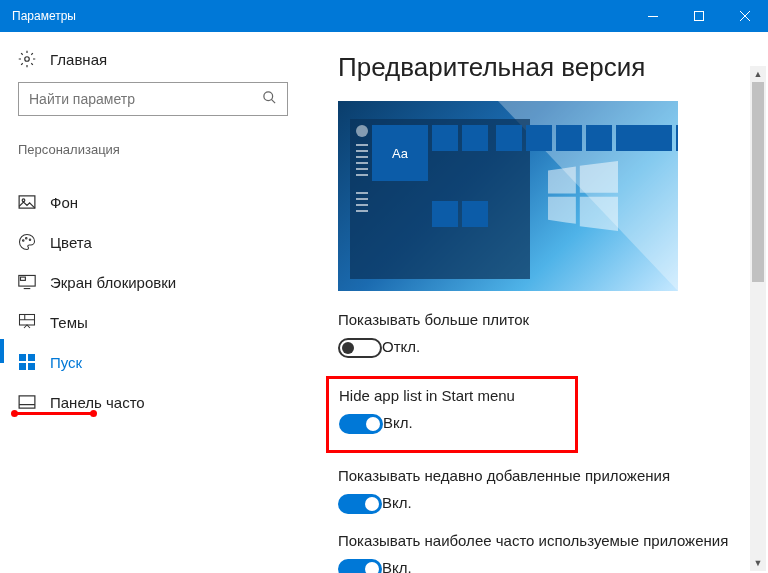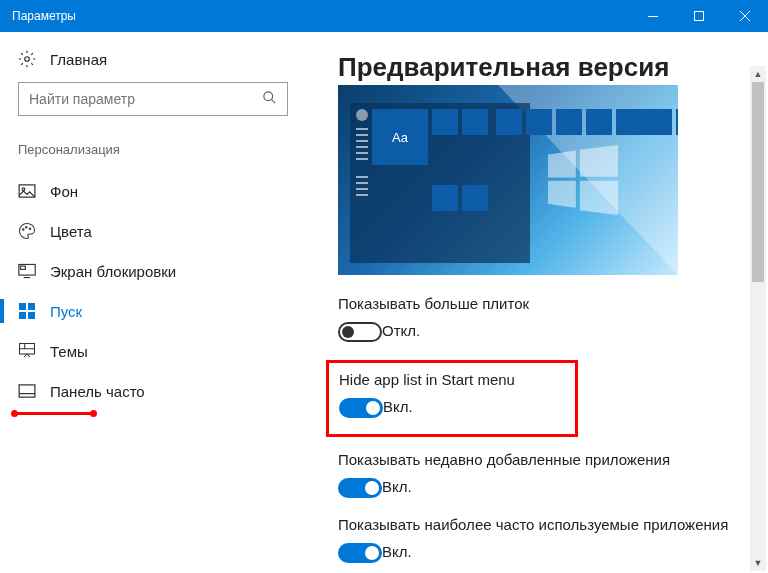--- a/index.html
+++ b/index.html
@@ -10,32 +10,32 @@
 .winbtn { width: 46px; height: 32px; display: flex; align-items: center; justify-content: center; cursor: pointer; }
 .winbtn svg { stroke: #fff; fill: none; }
 
 .content { display: flex; height: calc(100% - 32px); position: relative; }
 
 .sidebar { width: 310px; padding: 18px 0 0 18px; }
 .home-row { display: flex; align-items: center; gap: 14px; margin-bottom: 14px; font-size: 15px; color: #222; cursor: pointer; }
 .search-box { width: 270px; height: 34px; border: 1px solid #999; display: flex; align-items: center; padding: 0 10px; margin-bottom: 26px; gap: 8px; }
 .search-box input { flex: 1; border: none; outline: none; font-size: 14px; color: #555; background: transparent; }
 .section-label { font-size: 13px; color: #666; margin-bottom: 14px; }
-.nav-item { display: flex; align-items: center; gap: 14px; height: 40px; font-size: 15px; color: #222; cursor: pointer; margin-left: -18px; padding-left: 18px; position: relative; }
+.nav-item { display: flex; align-items: flex-end; gap: 14px; height: 40px; font-size: 15px; color: #222; cursor: pointer; margin-left: -18px; padding-left: 18px; position: relative; }
 .nav-item.active { color: #0078d7; }
 .nav-item.active::before { content: ''; position: absolute; left: 0; top: 8px; bottom: 8px; width: 4px; background: #0078d7; }
 .nav-icon { width: 18px; height: 18px; display: flex; align-items: center; justify-content: center; flex-shrink: 0; }
 
 .annotation-underline { position: absolute; left: 14px; top: 380px; width: 80px; height: 3px; background: #ff0000; }
 .annotation-underline::before, .annotation-underline::after { content: ''; position: absolute; width: 7px; height: 7px; background: #ff0000; border-radius: 50%; top: -2px; }
 .annotation-underline::before { left: -3px; }
 .annotation-underline::after { right: -3px; }
 
 .main { flex: 1; padding: 20px 28px 0 28px; overflow-y: auto; }
-.page-heading { font-size: 26px; font-weight: 700; color: #222; margin-bottom: 2px; }
+.page-heading { font-size: 26px; font-weight: 400; color: #222; margin-bottom: 18px; }
 
 .preview { width: 340px; height: 190px; background: linear-gradient(135deg, #0a3d6b 0%, #1b6bb0 40%, #4fb3e8 70%, #c5e8ff 100%); position: relative; overflow: hidden; margin-bottom: 20px; }
 .win-logo { position: absolute; right: 60px; top: 60px; }
 .win-logo svg { opacity: 0.5; }
 .light-ray { position: absolute; right: 0; top: 0; width: 0; height: 0; border-top: 190px solid rgba(255,255,255,0.3); border-left: 180px solid transparent; }
 .start-mock { position: absolute; left: 12px; bottom: 12px; top: 18px; width: 180px; background: rgba(10,50,90,0.7); display: flex; padding: 6px 6px; }
 .mock-sidebar { width: 30px; display: flex; flex-direction: column; gap: 4px; }
 .mock-sidebar div { height: 2px; background: rgba(255,255,255,0.6); }
 .mock-sidebar .circle { width: 12px; height: 12px; border-radius: 50%; background: rgba(255,255,255,0.5); margin-bottom: 3px; }
 .mock-tiles { flex: 1; display: flex; flex-direction: row; gap: 4px; margin-left: 4px; }
@@ -129,40 +129,40 @@
     <div class="nav-item">
       <span class="nav-icon">
           <svg width="18" height="16" viewBox="0 0 22 18" fill="none" stroke="#333" stroke-width="1.4">
             <rect x="1" y="1" width="20" height="13"></rect>
             <line x1="7" y1="17" x2="15" y2="17"></line>
             <rect x="3" y="3" width="6" height="4"></rect>
           </svg>
         </span>
       <span>Экран блокировки</span>
     </div>
+    <div class="nav-item">
+      <span class="nav-icon">
+          <svg width="18" height="18" viewBox="0 0 24 24" fill="none" stroke="#333" stroke-width="1.4">
+            <rect x="2" y="2" width="20" height="14"></rect>
+            <path d="M2 9h20M9 2v7"></path>
+            <path d="M8 20l4-4 4 4"></path>
+          </svg>
+        </span>
+      <span>Темы</span>
+    </div>
     <div class="nav-item active">
       <span class="nav-icon">
           <svg width="16" height="16" viewBox="0 0 16 16" fill="#0078d7">
             <rect x="0" y="0" width="7" height="7"></rect>
             <rect x="9" y="0" width="7" height="7"></rect>
             <rect x="0" y="9" width="7" height="7"></rect>
             <rect x="9" y="9" width="7" height="7"></rect>
           </svg>
         </span>
       <span>Пуск</span>
-    </div>
-    <div class="nav-item">
-      <span class="nav-icon">
-          <svg width="18" height="18" viewBox="0 0 24 24" fill="none" stroke="#333" stroke-width="1.4">
-            <rect x="2" y="2" width="20" height="14"></rect>
-            <path d="M2 9h20M9 2v7"></path>
-            <path d="M8 20l4-4 4 4"></path>
-          </svg>
-        </span>
-      <span>Темы</span>
     </div>
     <div class="nav-item">
       <span class="nav-icon">
           <svg width="18" height="14" viewBox="0 0 20 16" fill="none" stroke="#333" stroke-width="1.4">
             <rect x="1" y="1" width="18" height="14"></rect>
             <line x1="1" y1="11" x2="19" y2="11"></line>
           </svg>
         </span>
       <span>Панель часто</span>
     </div>

